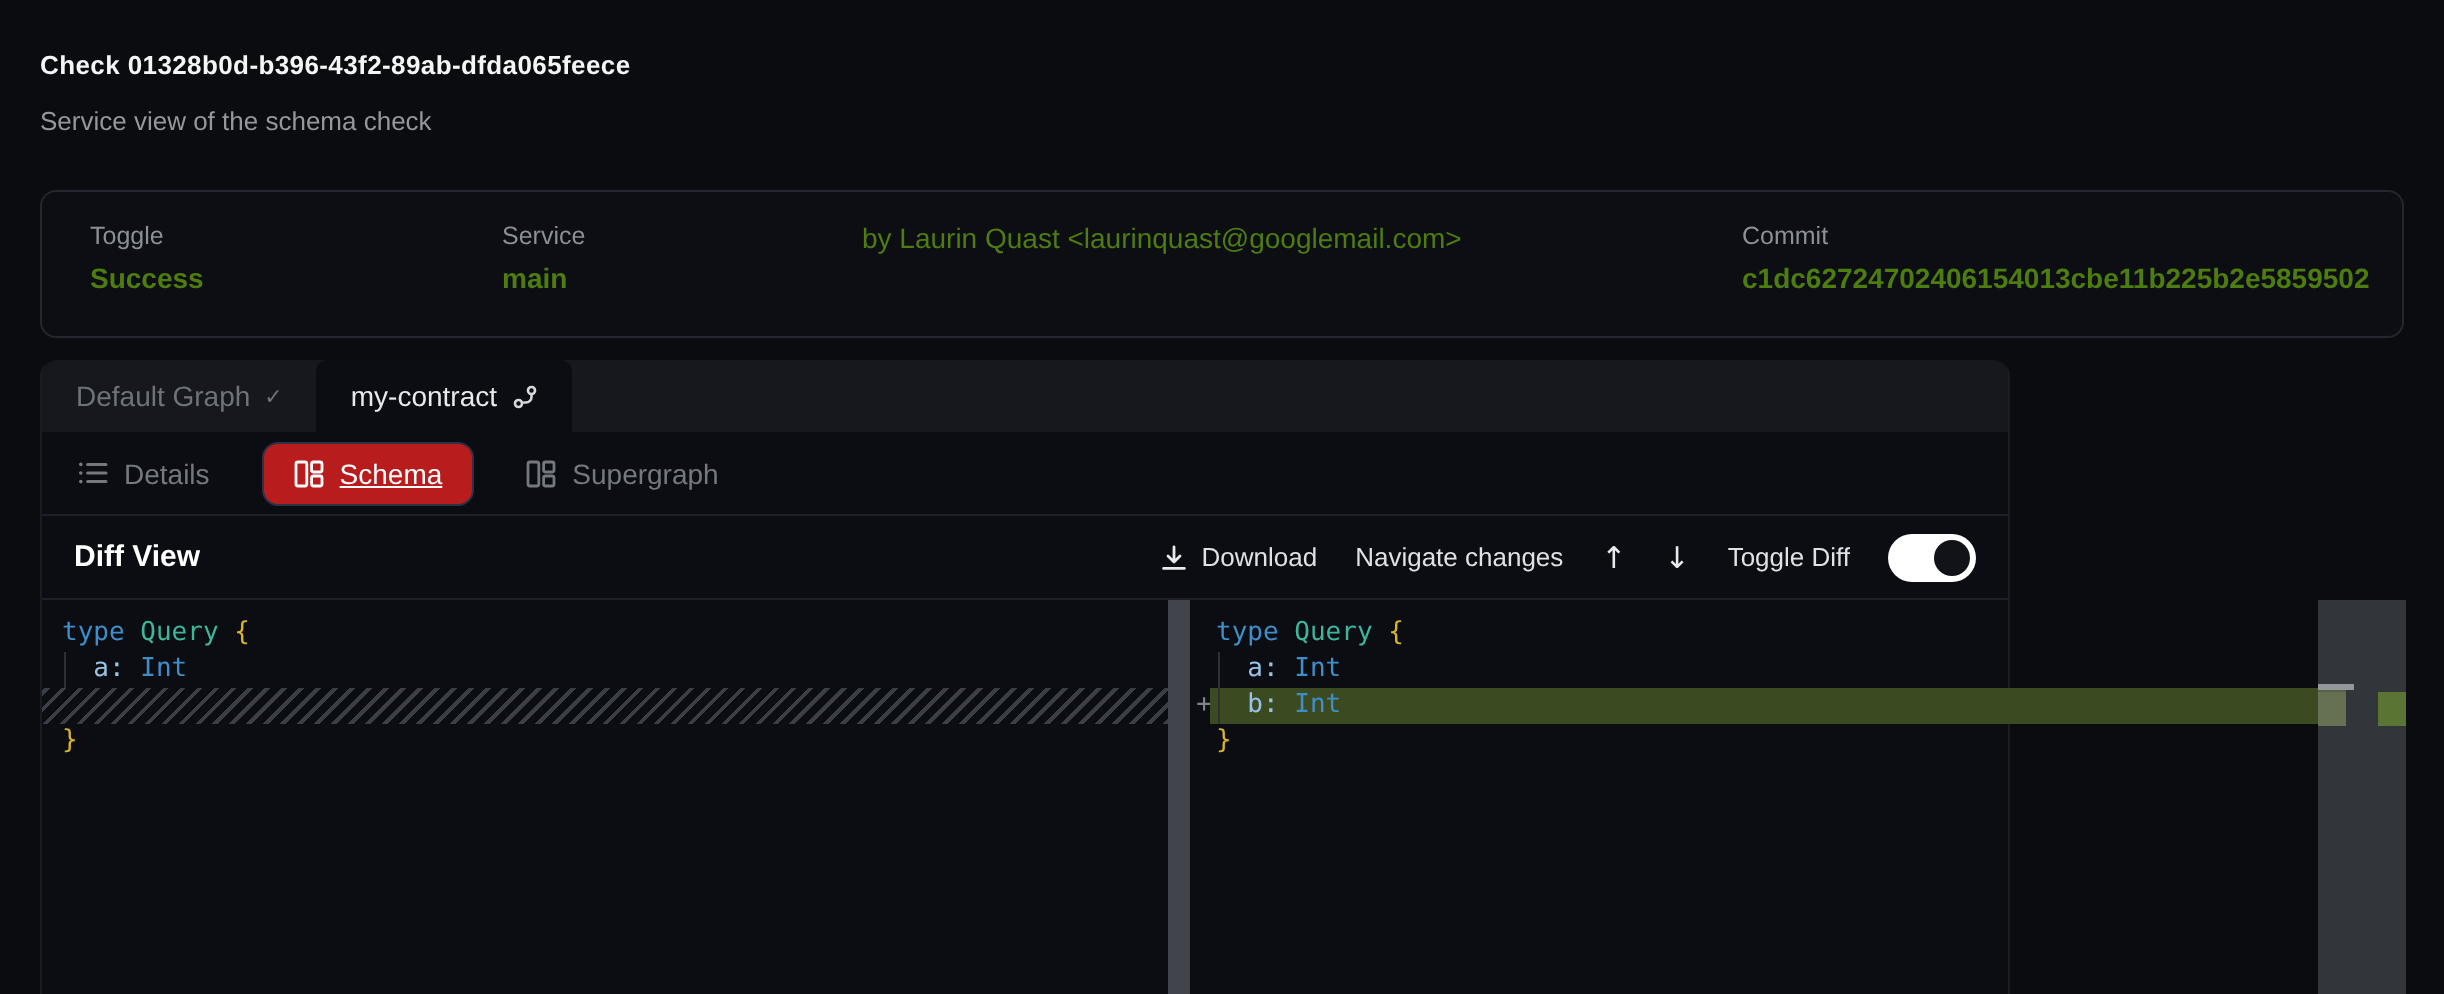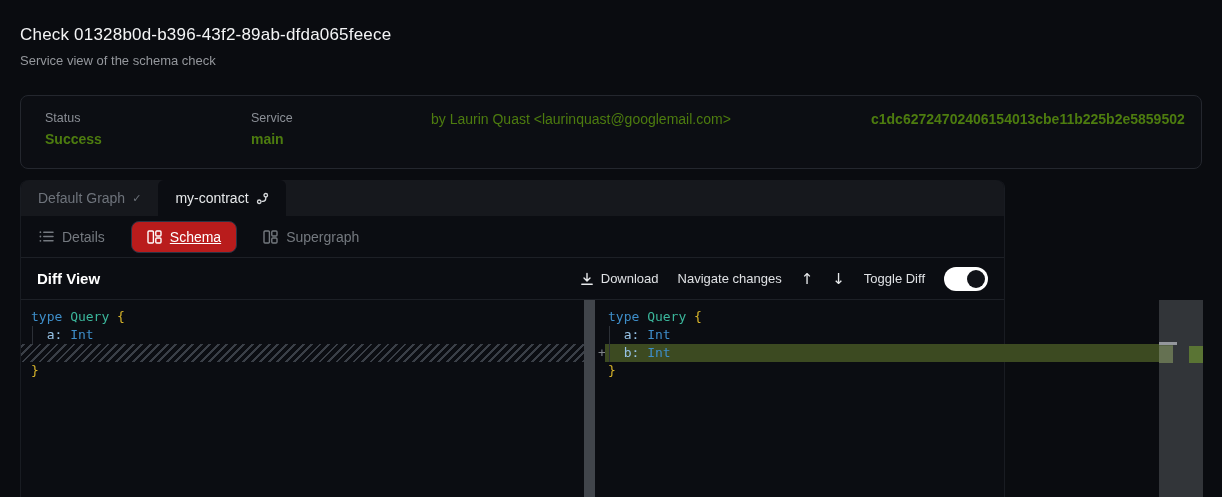--- a/index.html
+++ b/index.html
@@ -1,21 +1,21 @@
 <!DOCTYPE html>
 <html><head>
 <meta charset="utf-8">
 <style>
   * { margin:0; padding:0; box-sizing:border-box; }
   html,body { background:#0a0c10; }
   body { width:1222px; height:497px; font-family:"Liberation Sans",sans-serif; color:#e6e8ea; overflow:hidden; }
   #root { position:relative; width:1222px; height:497px; background:#0a0c10; }
 
   
-  .page-title { position:absolute; left:20px; top:25px; font-size:17px; font-weight:400; color:#f4f5f6; letter-spacing:.2px; }
+  .page-title { position:absolute; left:20px; top:25px; font-size:13px; font-weight:700; color:#f4f5f6; letter-spacing:.2px; }
   .page-subtitle { position:absolute; left:20px; top:53px; font-size:13px; color:#94979c; }
 
   
   .info-card { position:absolute; left:20px; top:95px; width:1182px; height:74px; border:1px solid #24272e; border-radius:8px; background:#0c0e13; }
   .info-col { position:absolute; top:15px; }
   .info-col.c1 { left:24px; } .info-col.c2 { left:230px; } .info-col.c3 { left:410px; } .info-col.c4 { left:850px; }
   .info-label { font-size:12.5px; color:#8b8f96; margin-bottom:6px; }
   .info-value { font-size:14px; color:#4d7c0f; font-weight:700; }
   .info-value.regular { font-weight:400; }
 
@@ -70,31 +70,32 @@
 </head>
 <body>
 
 <div id="root">
 
   <div class="page-title">Check 01328b0d-b396-43f2-89ab-dfda065feece</div>
   <div class="page-subtitle">Service view of the schema check</div>
 
   <div class="info-card">
     <div class="info-col c1">
-      <div class="info-label">Status</div>
+      <div class="info-label">Toggle</div>
       <div class="info-value">Success</div>
     </div>
     <div class="info-col c2">
       <div class="info-label">Service</div>
       <div class="info-value">main</div>
     </div>
     <div class="info-col c3">
       <div class="info-value regular">by Laurin Quast &lt;laurinquast@googlemail.com&gt;</div>
     </div>
     <div class="info-col c4">
+      <div class="info-label">Commit</div>
       <div class="info-value">c1dc62724702406154013cbe11b225b2e5859502</div>
     </div>
   </div>
 
   <div class="content-card">
 
     <div class="graph-tabs">
       <div class="graph-tab">
         <span>Default Graph</span>
         <span class="check">✓</span>

